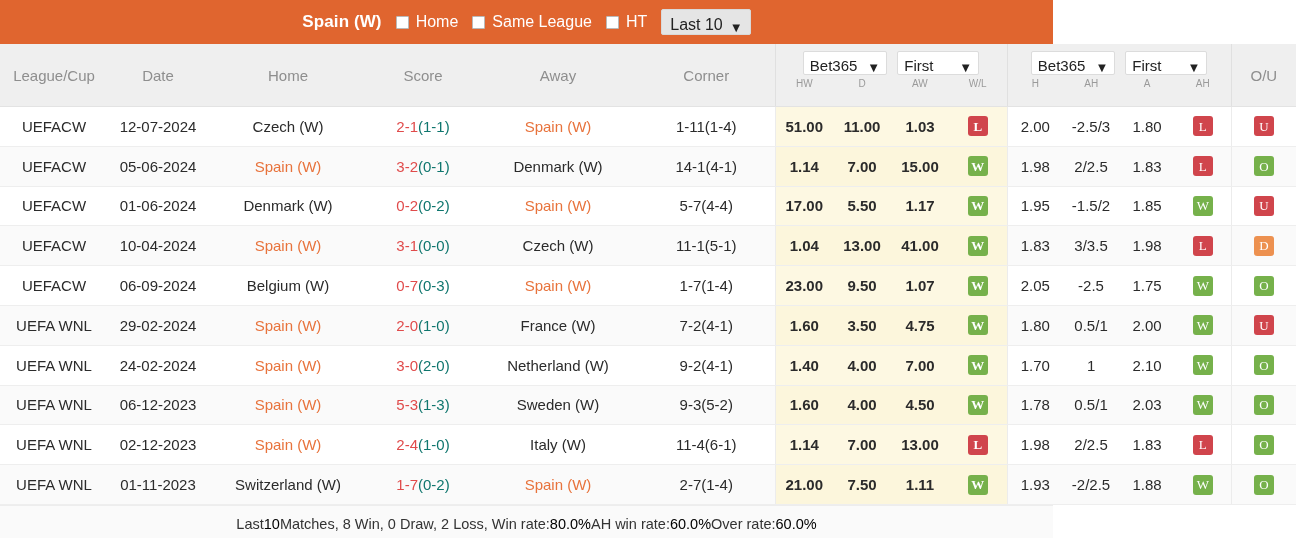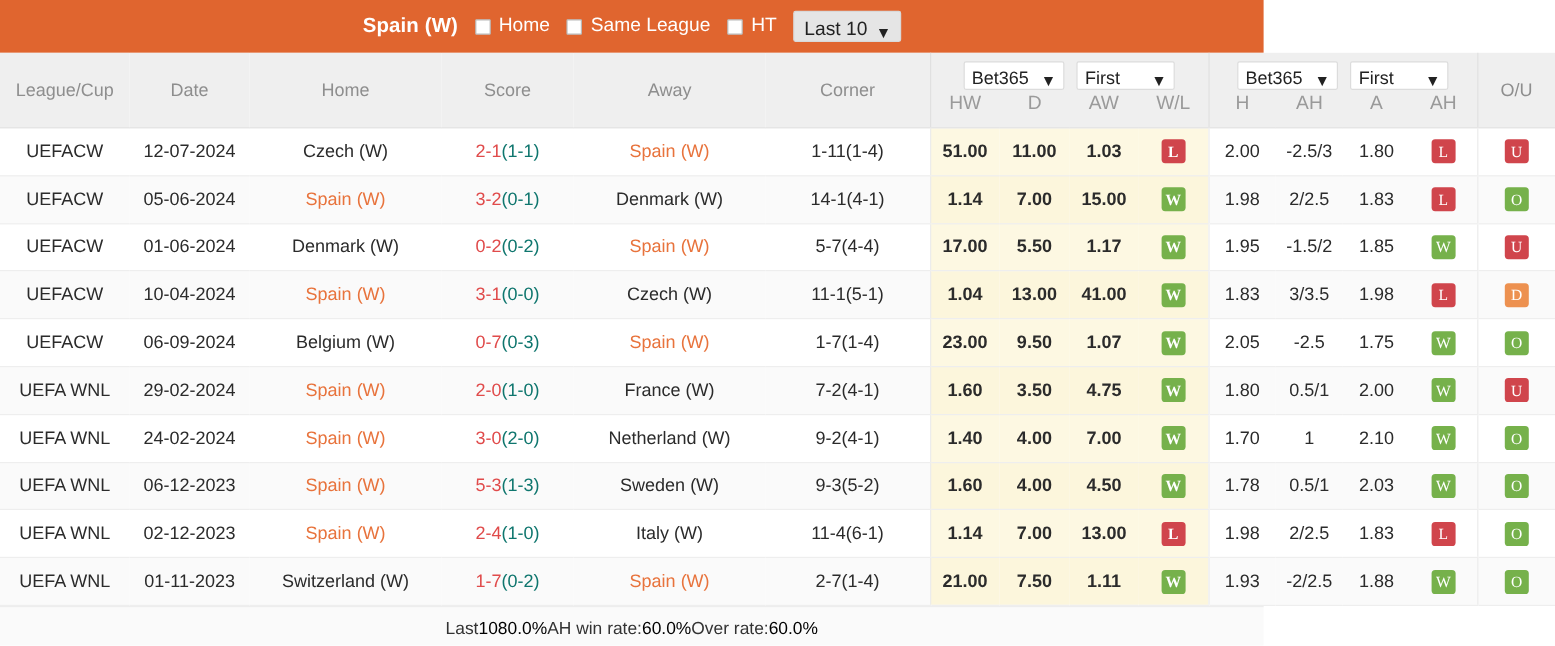--- a/index.html
+++ b/index.html
@@ -59,21 +59,21 @@
   }
   th.sep-l { border-left: 1px solid #e0e0e0; }
 
   .odds-head { display: flex; flex-direction: column; height: 62px; }
   .odds-head-top {
     flex: 0 0 34px;
     display: flex; align-items: center; justify-content: center; gap: 10px;
     padding-top: 3px;
   }
   .odds-head-bot { flex: 1; display: flex; align-items: flex-start; }
-  .odds-head-bot > span { flex: 1; text-align: center; font-size: 16px; color: #9a9a9a; }
+  .odds-head-bot > span { flex: 1; text-align: center; font-size: 10px; color: #9a9a9a; }
   .mini-select {
     background: #ffffff;
     border: 1px solid #dcdcdc;
     border-radius: 2px;
     height: 24px;
     min-width: 82px;
     padding: 0 6px;
     display: inline-flex; align-items: flex-end; justify-content: space-between; gap: 10px;
     font-size: 15px; color: #222;
   }
@@ -394,20 +394,21 @@
           <td>1.88</td>
           <td><span class="badge w">W</span></td>
           <td class="sep-l"><span class="badge o">O</span></td>
         </tr>
       </tbody>
   </table>
 
   <div class="footer">
     <span>Last </span>
       <span class="num">10</span>
+      <span> Matches, 8 Win, 0 Draw, 2 Loss, Win rate: </span>
       <span class="num">80.0%</span>
       <span> AH win rate: </span>
       <span class="num">60.0%</span>
       <span> Over rate: </span>
       <span class="num">60.0%</span>
   </div>
 
 </div>
 
 </body></html>

